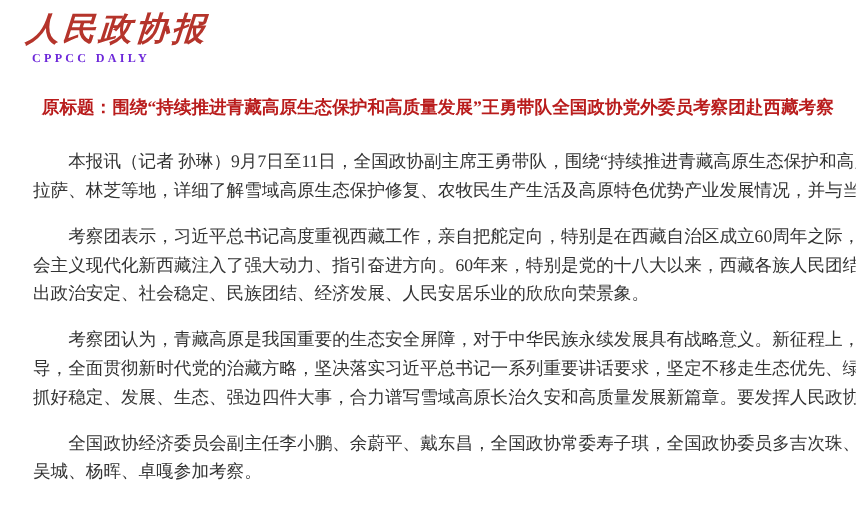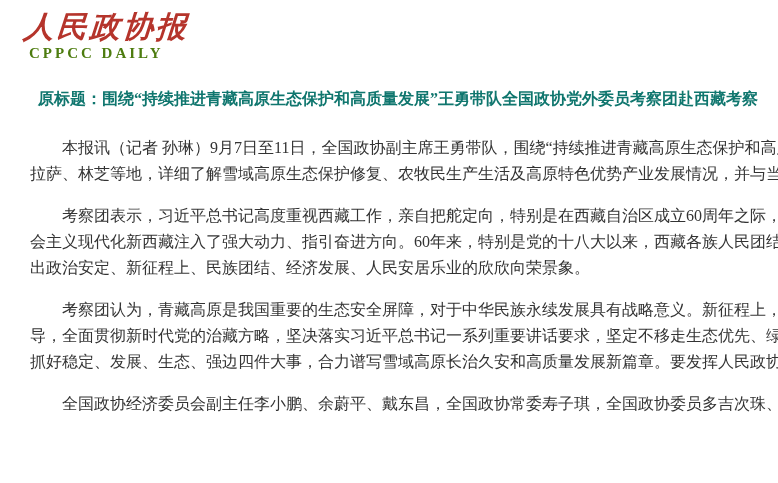--- a/index.html
+++ b/index.html
@@ -18,35 +18,35 @@
     font-size: 30px;
     font-weight: bold;
     font-style: italic;
     letter-spacing: 3px;
     line-height: 34px;
     transform: skewX(-4deg);
     display: inline-block;
     font-family: "DejaVu Serif", serif;
   }
   .logo-en {
-    color: #4d7c0f;
-    font-size: 15px;
+    color: #6d28d9;
+    font-size: 11px;
     font-weight: bold;
     letter-spacing: 3px;
     line-height: 18px;
     padding-left: 5px;
     font-family: "Liberation Serif", serif;
   }
   .article-title {
     margin-top: 26px;
     padding-left: 38px;
     padding-right: 10px;
     font-size: 16px;
     font-weight: bold;
-    color: #0f766e;
+    color: #b91c1c;
     white-space: nowrap;
     overflow: hidden;
     line-height: 22px;
   }
   .article-body {
     margin-top: 25px;
     padding-left: 30px;
     color: #333333;
     font-size: 16px;
   }
@@ -76,26 +76,27 @@
 <div class="article-body">
 
   <div class="para">
     <div class="text-line first">本报讯（记者 孙琳）9月7日至11日，全国政协副主席王勇带队，围绕“持续推进青藏高原生态保护和高质量发展</div>
     <div class="text-line">拉萨、林芝等地，详细了解雪域高原生态保护修复、农牧民生产生活及高原特色优势产业发展情况，并与当地干部群众</div>
   </div>
 
   <div class="para">
     <div class="text-line first">考察团表示，习近平总书记高度重视西藏工作，亲自把舵定向，特别是在西藏自治区成立60周年之际，率中央代表</div>
     <div class="text-line">会主义现代化新西藏注入了强大动力、指引奋进方向。60年来，特别是党的十八大以来，西藏各族人民团结同心、携手</div>
-    <div class="text-line">出政治安定、新征程上、民族团结、经济发展、人民安居乐业的欣欣向荣景象。</div>
+    <div class="text-line">出政治安定、社会稳定、民族团结、经济发展、人民安居乐业的欣欣向荣景象。</div>
   </div>
 
   <div class="para">
     <div class="text-line first">考察团认为，青藏高原是我国重要的生态安全屏障，对于中华民族永续发展具有战略意义。新征程上，要坚持以习</div>
     <div class="text-line">导，全面贯彻新时代党的治藏方略，坚决落实习近平总书记一系列重要讲话要求，坚定不移走生态优先、绿色发展道路</div>
     <div class="text-line">抓好稳定、发展、生态、强边四件大事，合力谱写雪域高原长治久安和高质量发展新篇章。要发挥人民政协优势作用</div>
   </div>
 
   <div class="para">
     <div class="text-line first">全国政协经济委员会副主任李小鹏、余蔚平、戴东昌，全国政协常委寿子琪，全国政协委员多吉次珠、刘建波、赵</div>
+    <div class="text-line">吴城、杨晖、卓嘎参加考察。</div>
   </div>
 
 </div>
 
 </body></html>

